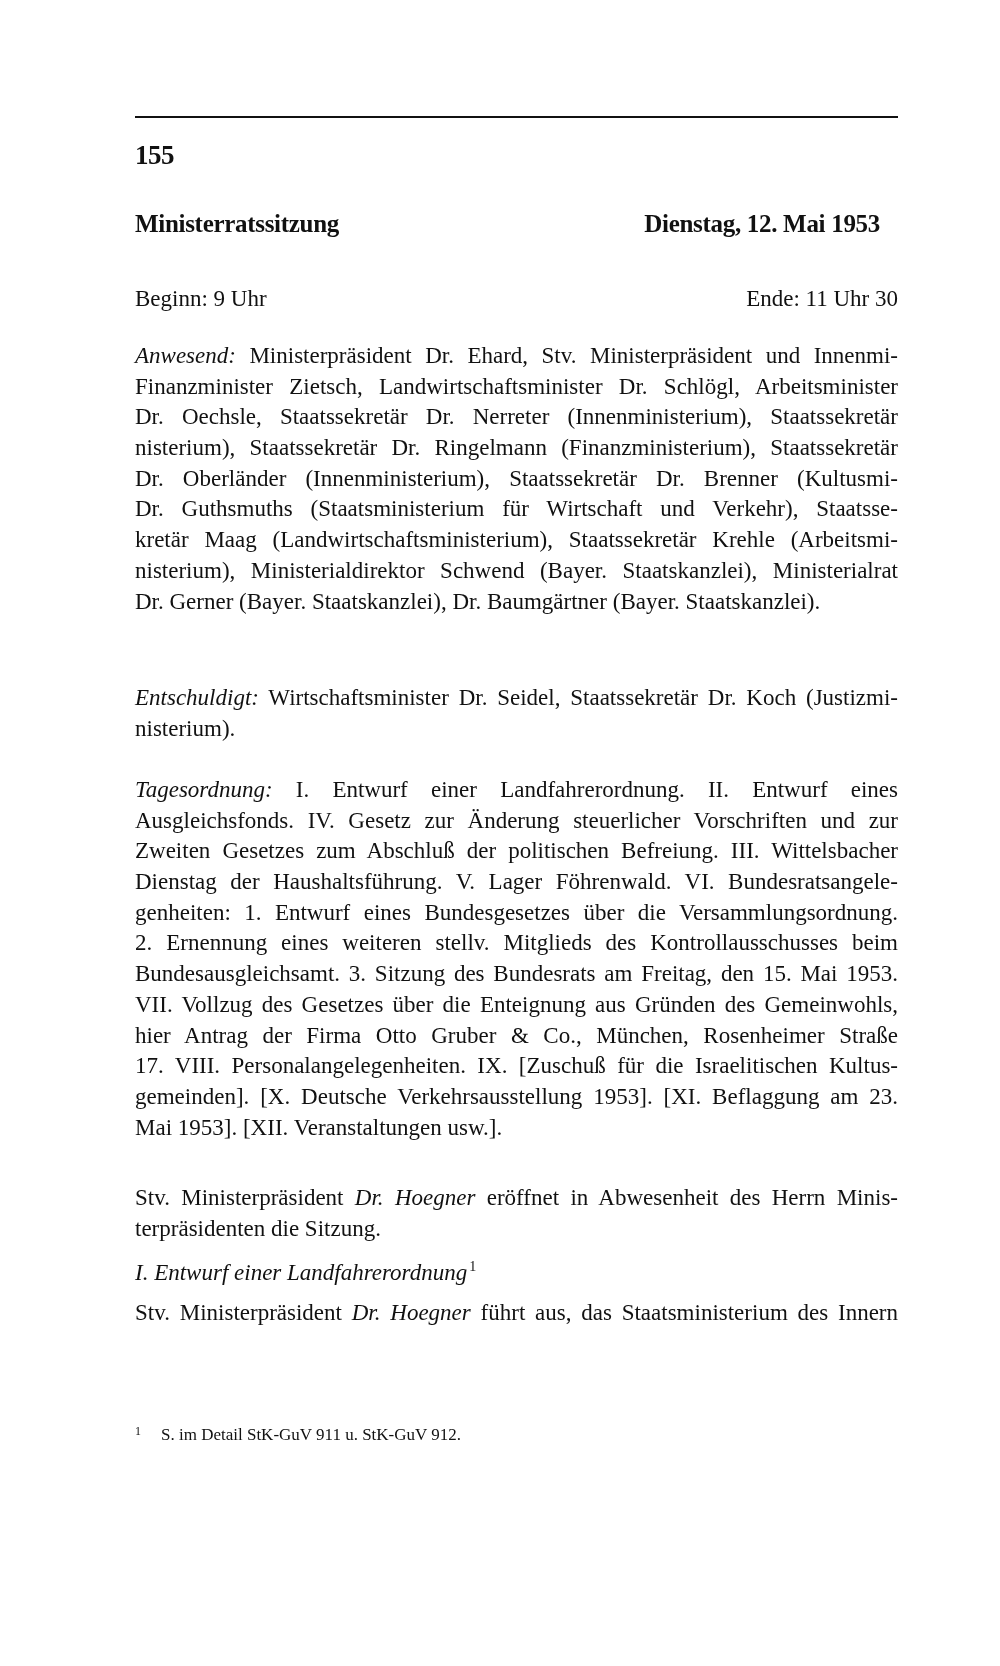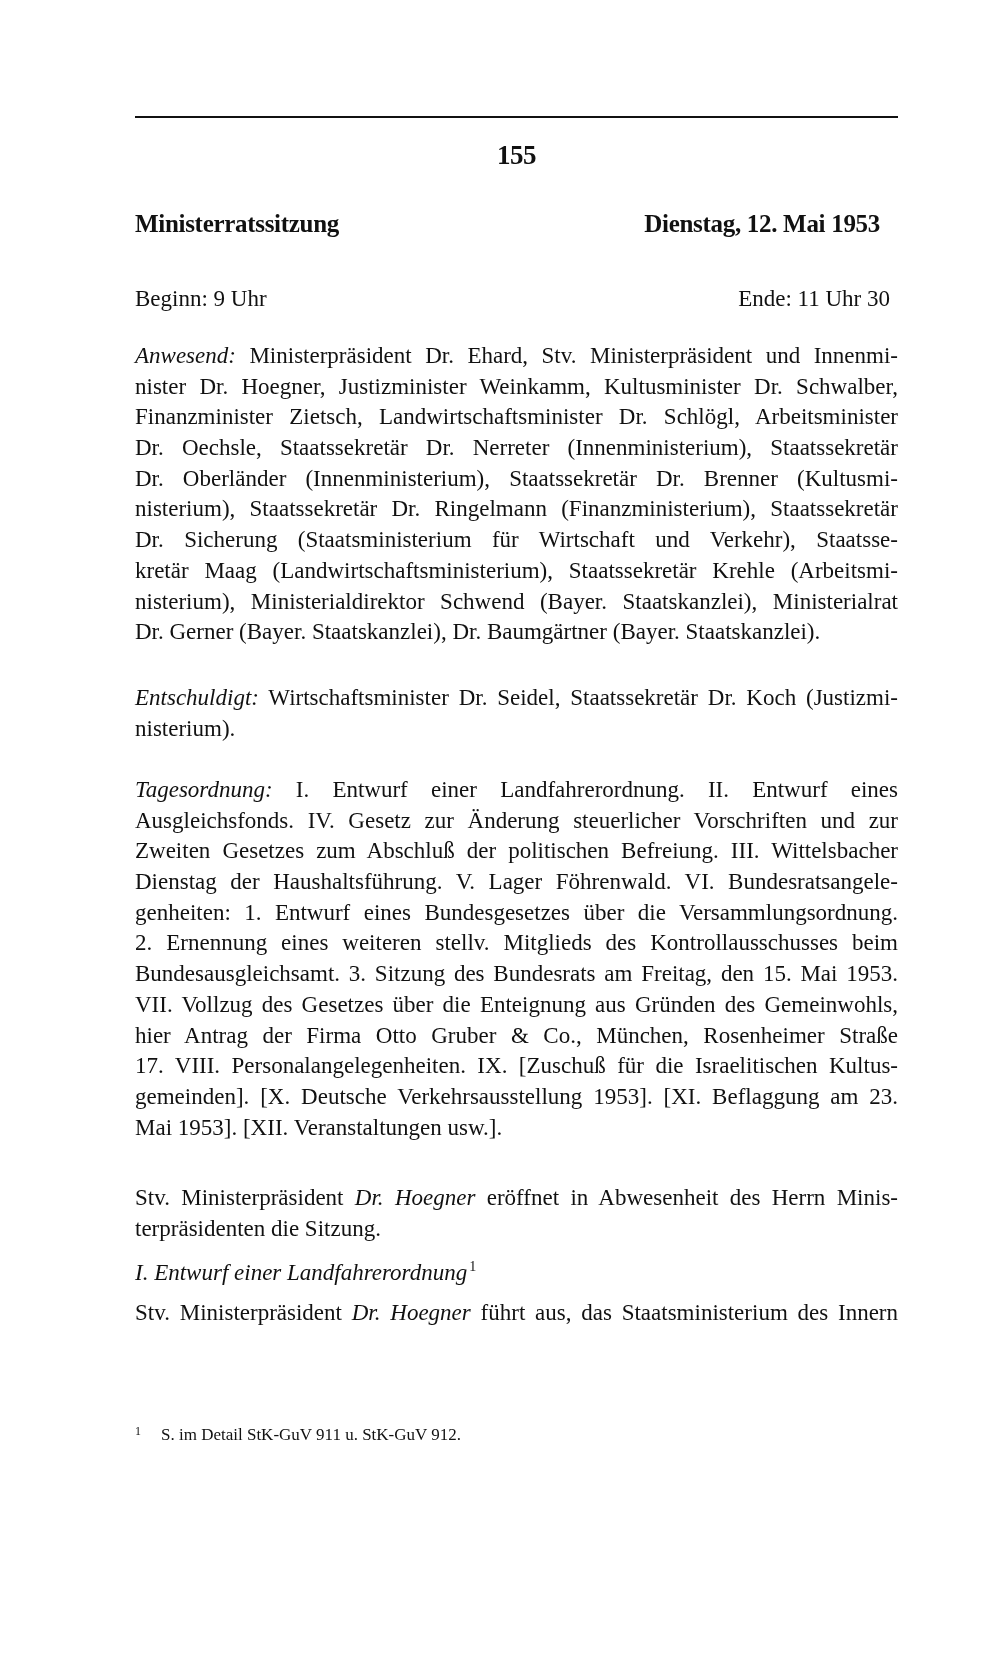--- a/index.html
+++ b/index.html
@@ -1,26 +1,26 @@
 <!DOCTYPE html>
 <html><head>
 <meta charset="utf-8">
 <style>
   html, body { margin: 0; padding: 0; background: #ffffff; }
   body { width: 1000px; height: 1666px; position: relative; overflow: hidden;
          font-family: "Liberation Serif", "DejaVu Serif", serif; color: #111111; }
   .rule { position: absolute; left: 135px; width: 763px; top: 116px; height: 2px; background: #111; }
-  .pagenum { position: absolute; top: 140px; left: 135px; width: 763px; text-align: center;
+  .pagenum { position: absolute; top: 140px; left: 135px; width: 763px; text-align: left;
              font-size: 27px; font-weight: bold; letter-spacing: -0.5px; }
   .hdr { position: absolute; top: 210px; font-size: 25px; font-weight: bold; letter-spacing: -0.3px; }
   .hdr.left { left: 135px; }
   .hdr.right { right: 120px; text-align: right; }
   .meta { position: absolute; top: 286px; font-size: 23px; }
   .meta.left { left: 135px; }
-  .meta.right { right: 110px; text-align: center; }
+  .meta.right { right: 102px; text-align: center; }
   .block { position: absolute; left: 135px; width: 763px; font-size: 23px; line-height: 30.7px; }
   .line { display: block; white-space: nowrap; text-align: justify; text-align-last: justify; height: 30.7px; }
   .line.last { text-align-last: left; }
   .it { font-style: italic; }
   .sup { font-size: 14px; vertical-align: super; line-height: 0; margin-left: 2px; }
   .fn { position: absolute; left: 135px; top: 1424px; font-size: 17px; }
   .fn .fnmark { display: inline-block; width: 26px; font-size: 12px; vertical-align: 5px; }
 </style>
 </head>
 <body>
@@ -29,26 +29,25 @@
 <div class="pagenum">155</div>
 
 <div class="hdr left">Ministerratssitzung</div>
 <div class="hdr right">Dienstag, 12. Mai 1953</div>
 
 <div class="meta left">Beginn: 9 Uhr</div>
 <div class="meta right">Ende: 11 Uhr 30</div>
 
 <div class="block" style="top:341px;">
   <span class="line"><span class="it">Anwesend:</span><span> Ministerpräsident Dr. Ehard, Stv. Ministerpräsident und Innenmi-</span></span>
-  <span class="line">nister Dr. Hoegner, Justizminister Weinkamm, Kultusminister Dr. Schwalber,</span>
   <span class="line">Finanzminister Zietsch, Landwirtschaftsminister Dr. Schlögl, Arbeitsminister</span>
   <span class="line">Dr. Oechsle, Staatssekretär Dr. Nerreter (Innenministerium), Staatssekretär</span>
+  <span class="line">nisterium), Staatssekretär Dr. Ringelmann (Finanzministerium), Staatssekretär</span>
   <span class="line">Dr. Oberländer (Innenministerium), Staatssekretär Dr. Brenner (Kultusmi-</span>
-  <span class="line">nisterium), Staatssekretär Dr. Ringelmann (Finanzministerium), Staatssekretär</span>
-  <span class="line">Dr. Sicherung (Staatsministerium für Wirtschaft und Verkehr), Staatsse-</span>
+  <span class="line">Dr. Guthsmuths (Staatsministerium für Wirtschaft und Verkehr), Staatsse-</span>
   <span class="line">kretär Maag (Landwirtschaftsministerium), Staatssekretär Krehle (Arbeitsmi-</span>
   <span class="line">nisterium), Ministerialdirektor Schwend (Bayer. Staatskanzlei), Ministerialrat</span>
   <span class="line last">Dr. Gerner (Bayer. Staatskanzlei), Dr. Baumgärtner (Bayer. Staatskanzlei).</span>
 </div>
 
 <div class="block" style="top:683px;">
   <span class="line"><span class="it">Entschuldigt:</span><span> Wirtschaftsminister Dr. Seidel, Staatssekretär Dr. Koch (Justizmi-</span></span>
   <span class="line last">nisterium).</span>
 </div>
 

